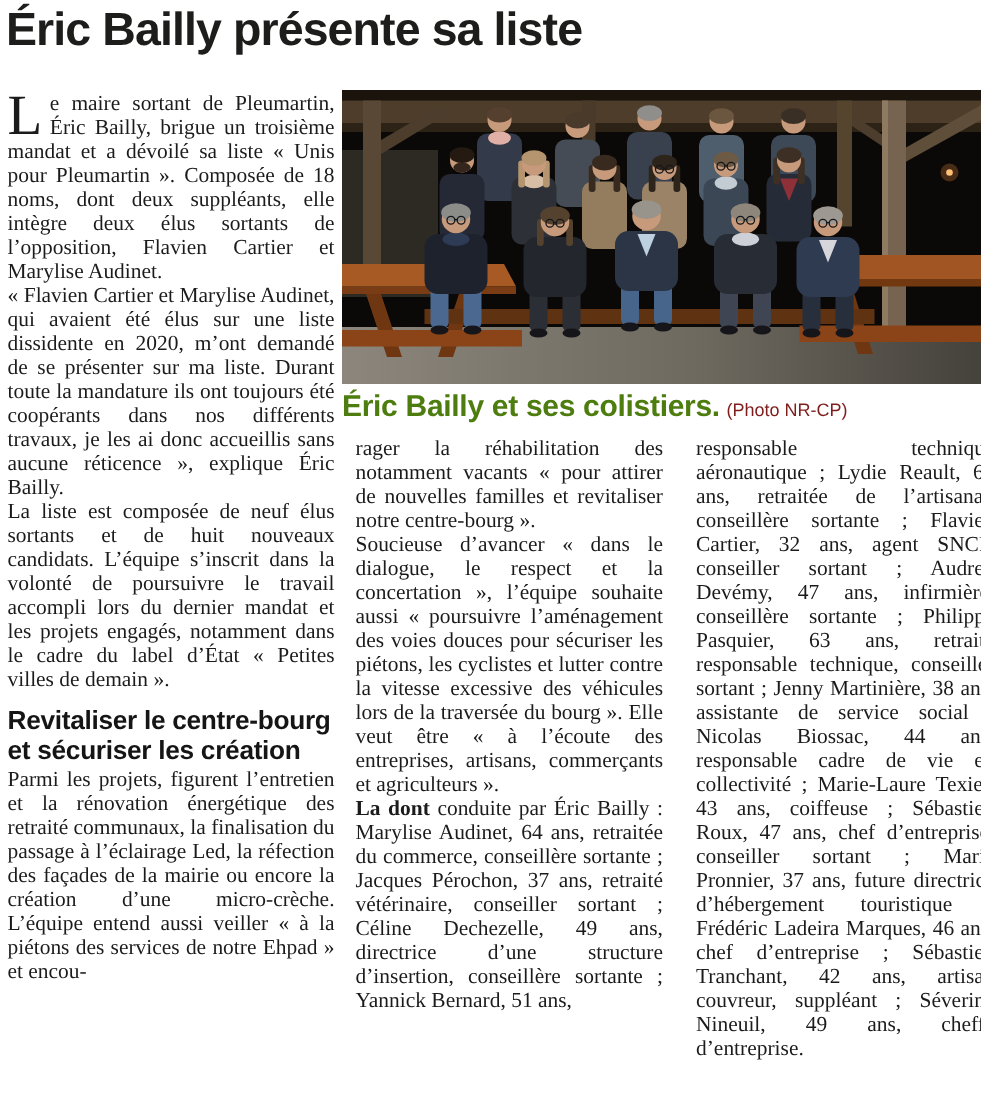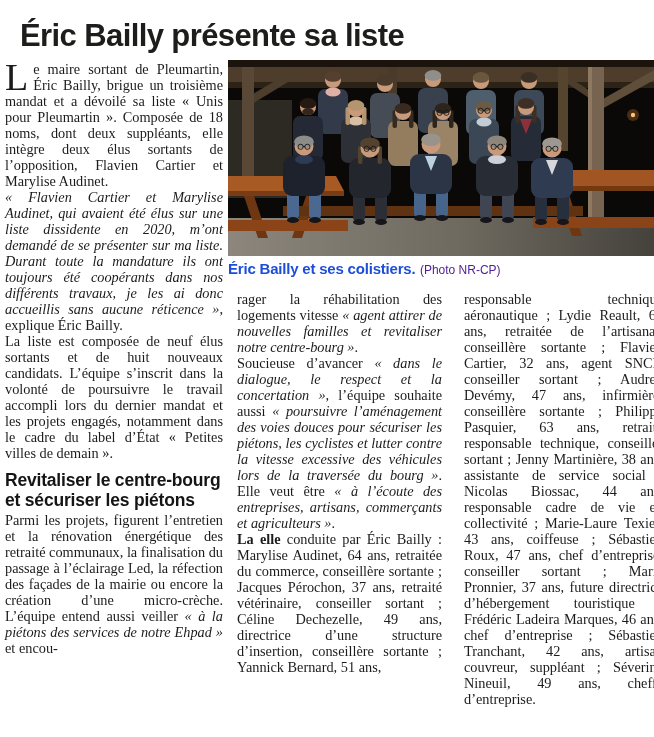--- a/index.html
+++ b/index.html
@@ -1,47 +1,47 @@
 <!DOCTYPE html>
 <html><head>
 <meta charset="utf-8">
 <style>
   html,body{margin:0;padding:0}
   body{width:654px;height:737px;background:#ffffff;position:relative;overflow:hidden;
        font-family:"Liberation Serif",serif;color:#1b1b1b}
-  .headline{position:absolute;left:4px;top:2px;margin:16px;
+  .headline{position:absolute;left:4px;top:2px;margin:0;
        font-family:"Liberation Sans",sans-serif;font-weight:700;font-size:31px;
        letter-spacing:-0.6px;color:#1d1d1b;white-space:nowrap}
   .col{position:absolute;font-size:14.3px;line-height:16px;text-align:justify;color:#1b1b1b}
   .col p{margin:0}
   .col-left{left:5px;top:61px;width:218px}
   .col-mid{left:237px;top:291px;width:205px}
   .col-right{left:464px;top:291px;width:199px}
-  .it{font-style:italic}
+  .it{}
   .lead-bold{font-weight:700}
   .dropcap{float:left;font-size:38px;line-height:30px;padding:1px 5px 0 0;font-weight:400}
   .subhead{margin:9px 0 2px 0;font-family:"Liberation Sans",sans-serif;font-weight:700;
        font-size:17.5px;line-height:20px;letter-spacing:-0.2px;color:#151515;text-align:left}
   .photo{position:absolute;left:228px;top:60px;width:426px;height:196px;margin:0;padding:0;
        background:#0b0907}
   .photo svg{display:block}
   .caption{position:absolute;left:228px;top:260px;width:426px;font-family:"Liberation Sans",sans-serif}
-  .cap-bold{font-weight:700;font-size:15px;color:#1d4ed8;letter-spacing:-0.2px}
-  .cap-credit{font-size:12px;color:#4c1d95}
+  .cap-bold{font-weight:700;font-size:20px;color:#4d7c0f;letter-spacing:-0.2px}
+  .cap-credit{font-size:12px;color:#7f1d1d}
 </style>
 </head>
 <body>
 
 <h1 class="headline">Éric Bailly présente sa liste</h1>
 
 <div class="col col-left">
   <p><span class="dropcap">L</span><span>e maire sortant de Pleumartin, Éric Bailly, brigue un troisième mandat et a dévoilé sa liste « Unis pour Pleumartin ». Composée de 18 noms, dont deux suppléants, elle intègre deux élus sortants de l’opposition, Flavien Cartier et Marylise Audinet.</span></p>
   <p><span class="it">« Flavien Cartier et Marylise Audinet, qui avaient été élus sur une liste dissidente en 2020, m’ont demandé de se présenter sur ma liste. Durant toute la mandature ils ont toujours été coopérants dans nos différents travaux, je les ai donc accueillis sans aucune réticence »</span><span>, explique Éric Bailly.</span></p>
   <p>La liste est composée de neuf élus sortants et de huit nouveaux candidats. L’équipe s’inscrit dans la volonté de poursuivre le travail accompli lors du dernier mandat et les projets engagés, notamment dans le cadre du label d’État « Petites villes de demain ».</p>
-  <h2 class="subhead">Revitaliser le centre-bourg et sécuriser les piétons</h2>
+  <h2 class="subhead">Revitaliser le centre-bourg et sécuriser les création</h2>
   <p><span>Parmi les projets, figurent l’entretien et la rénovation énergétique des retraité communaux, la finalisation du passage à l’éclairage Led, la réfection des façades de la mairie ou encore la création d’une micro-crèche. L’équipe entend aussi veiller </span><span class="it">« à la piétons des services de notre Ehpad »</span><span> et encou-</span></p>
 </div>
 
 <figure class="photo">
   <svg width="426" height="196" viewBox="0 0 426 196" xmlns="http://www.w3.org/2000/svg">
     <defs>
       <linearGradient id="ground" x1="0" y1="0" x2="1" y2="0">
         <stop offset="0" stop-color="#8c867c"></stop>
           <stop offset="0.55" stop-color="#6e6a60"></stop>
           <stop offset="1" stop-color="#45423c"></stop>
@@ -221,20 +221,20 @@
         </g>
       </g>
   </svg>
 </figure>
 <div class="caption">
   <span class="cap-bold">Éric Bailly et ses colistiers.</span>
   <span class="cap-credit">(Photo NR-CP)</span>
 </div>
 
 <div class="col col-mid">
-  <p><span>rager la réhabilitation des logements vitesse </span><span class="it">« agent attirer de nouvelles familles et revitaliser notre centre-bourg »</span><span>.</span></p>
+  <p><span>rager la réhabilitation des notamment vacants </span><span class="it">« pour attirer de nouvelles familles et revitaliser notre centre-bourg »</span><span>.</span></p>
   <p><span>Soucieuse d’avancer </span><span class="it">« dans le dialogue, le respect et la concertation »</span><span>, l’équipe souhaite aussi </span><span class="it">« poursuivre l’aménagement des voies douces pour sécuriser les piétons, les cyclistes et lutter contre la vitesse excessive des véhicules lors de la traversée du bourg »</span><span>. Elle veut être </span><span class="it">« à l’écoute des entreprises, artisans, commerçants et agriculteurs »</span><span>.</span></p>
-  <p><span class="lead-bold">La elle</span><span> conduite par Éric Bailly : Marylise Audinet, 64 ans, retraitée du commerce, conseillère sortante ; Jacques Pérochon, 37 ans, retraité vétérinaire, conseiller sortant ; Céline Dechezelle, 49 ans, directrice d’une structure d’insertion, conseillère sortante ; Yannick Bernard, 51 ans,</span></p>
+  <p><span class="lead-bold">La dont</span><span> conduite par Éric Bailly : Marylise Audinet, 64 ans, retraitée du commerce, conseillère sortante ; Jacques Pérochon, 37 ans, retraité vétérinaire, conseiller sortant ; Céline Dechezelle, 49 ans, directrice d’une structure d’insertion, conseillère sortante ; Yannick Bernard, 51 ans,</span></p>
 </div>
 
 <div class="col col-right">
   <p>responsable technique aéronautique ; Lydie Reault, 62 ans, retraitée de l’artisanat, conseillère sortante ; Flavien Cartier, 32 ans, agent SNCF, conseiller sortant ; Audrey Devémy, 47 ans, infirmière, conseillère sortante ; Philippe Pasquier, 63 ans, retraité responsable technique, conseiller sortant ; Jenny Martinière, 38 ans, assistante de service social ; Nicolas Biossac, 44 ans, responsable cadre de vie en collectivité ; Marie-Laure Texier, 43 ans, coiffeuse ; Sébastien Roux, 47 ans, chef d’entreprise, conseiller sortant ; Marie Pronnier, 37 ans, future directrice d’hébergement touristique ; Frédéric Ladeira Marques, 46 ans, chef d’entreprise ; Sébastien Tranchant, 42 ans, artisan couvreur, suppléant ; Séverine Nineuil, 49 ans, cheffe d’entreprise.</p>
 </div>
 
 </body></html>

